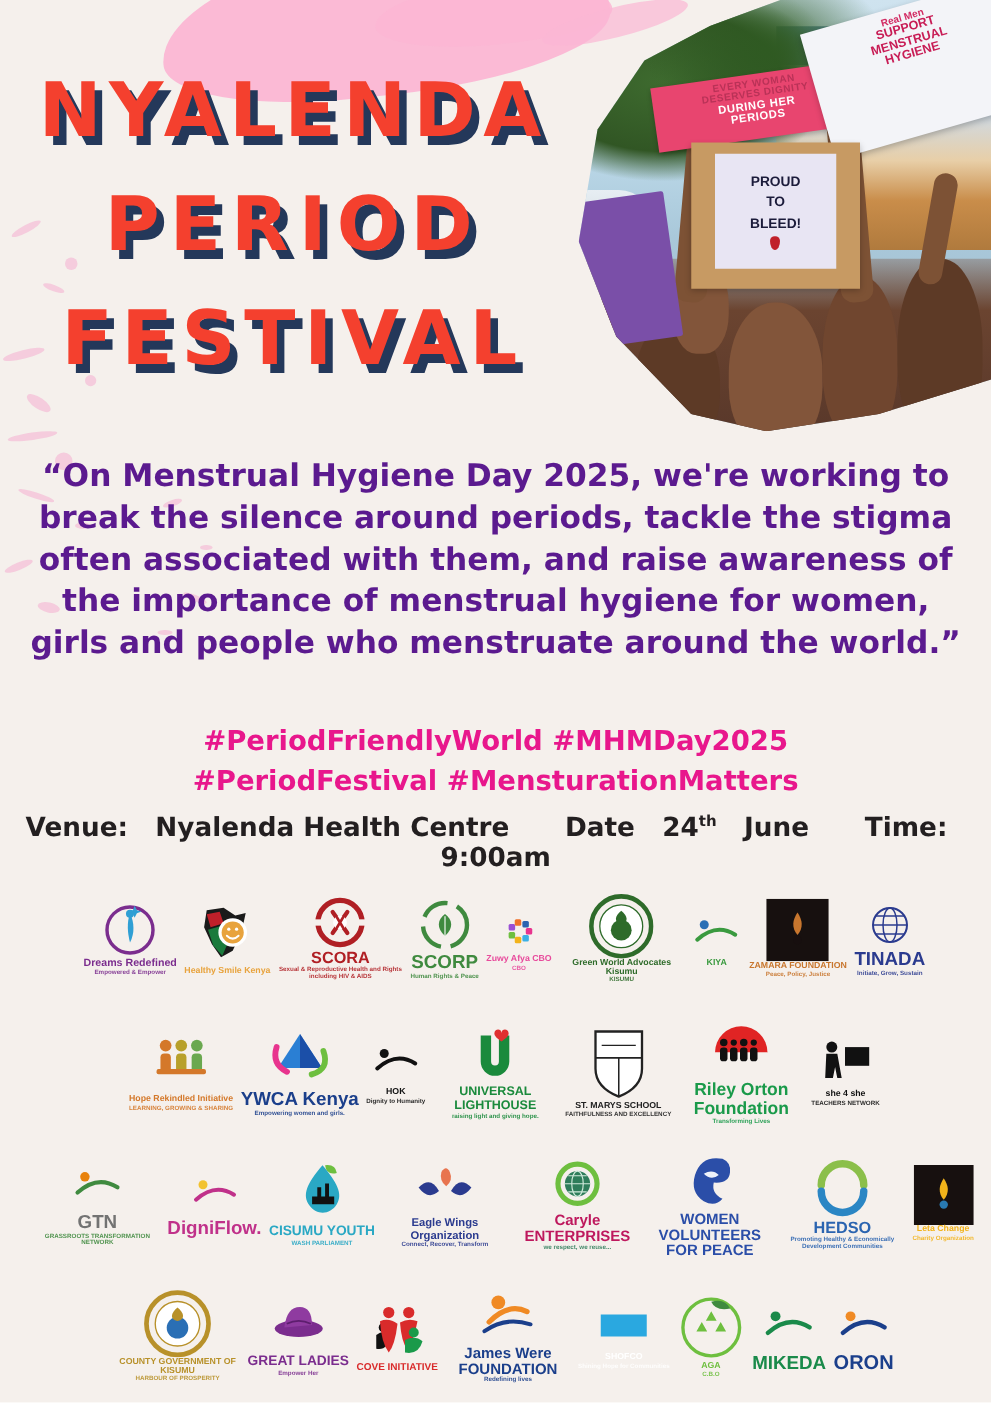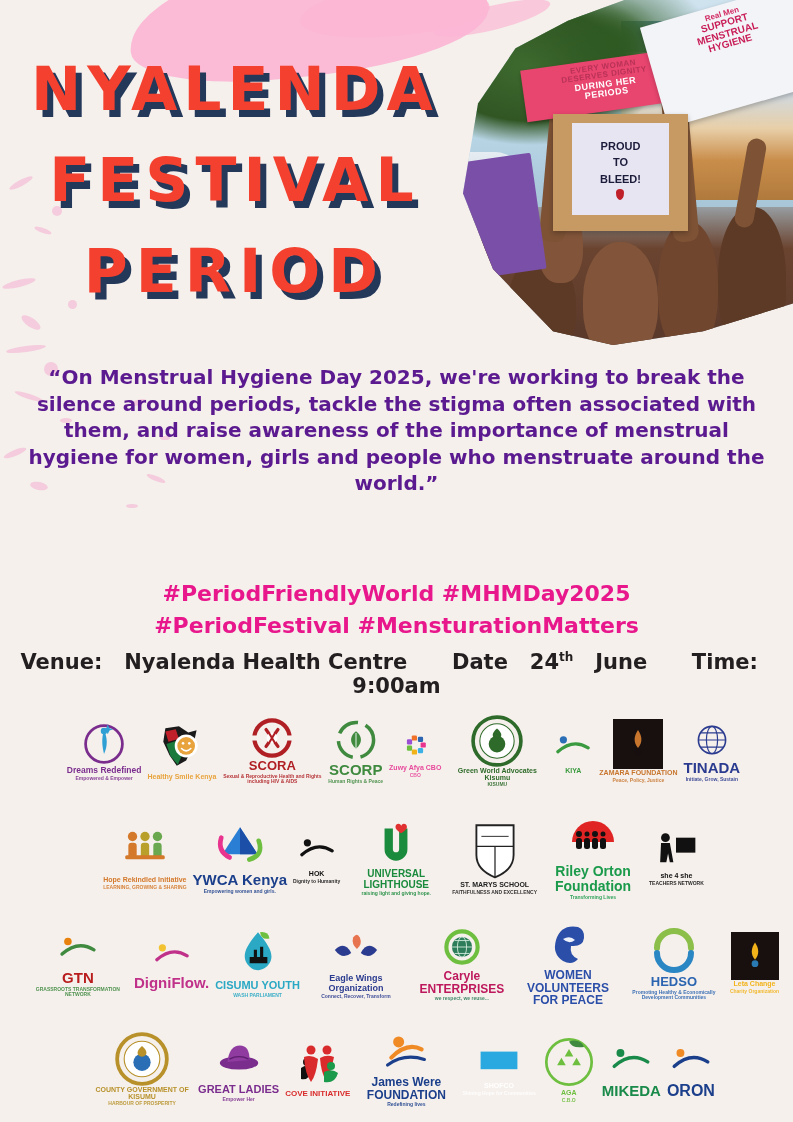--- a/index.html
+++ b/index.html
@@ -182,21 +182,21 @@
   
   .quote {
     position: absolute;
     left: 18px;
     top: 364px;
     width: 757px;
     text-align: center;
     color: #5b1a8f;
     font-family: "DejaVu Sans", sans-serif;
     font-weight: 700;
-    font-size: 20px;
+    font-size: 25px;
     line-height: 1.33;
     z-index: 5;
   }
   .hashtags {
     position: absolute;
     left: 0; top: 578px; width: 793px;
     text-align: center;
     color: #e8178c;
     font-family: "DejaVu Sans", sans-serif;
     font-weight: 800;
@@ -321,22 +321,22 @@
         <div>PROUD</div>
         <div>TO</div>
         <div>BLEED!</div>
         <div class="blood-drop"></div>
       </div>
     </div>
   </div>
 
   <div class="headline">
     <div class="line l1">NYALENDA</div>
+    <div class="line l2">PERIOD</div>
     <div class="line l3">FESTIVAL</div>
-    <div class="line l2">PERIOD</div>
   </div>
 
   <div class="quote">“On Menstrual Hygiene Day 2025, we're working to break the silence around periods, tackle the stigma often associated with them, and raise awareness of the importance of menstrual hygiene for women, girls and people who menstruate around the world.”</div>
 
   <div class="hashtags">
     <div>#PeriodFriendlyWorld #MHMDay2025</div>
     <div>#PeriodFestival #MensturationMatters</div>
   </div>
 
   <div class="eventline">
@@ -557,21 +557,21 @@
         </div>
       </div>
     <div class="logo-row">
         <div class="logo" style="max-width: 100px;">
           <div class="mark">
             <svg width="42" height="42" viewBox="0 0 100 100">
               <path d="M12 62 q38 -34 76 -10" fill="none" stroke="#3f8a3f" stroke-width="8" stroke-linecap="round"></path>
               <circle cx="26" cy="32" r="9" fill="#e8820c"></circle>
             </svg>
           </div>
-          <div class="lname" style="color: #b91c1c; font-size: 15px; text-align: center;">GTN</div>
+          <div class="lname" style="color: #737373; font-size: 15px; text-align: center;">GTN</div>
           <div class="ltag" style="color: rgb(63, 138, 63); font-size: 5px; opacity: 0.9; margin-top: 1px;">GRASSROOTS TRANSFORMATION NETWORK</div>
         </div>
         <div class="logo" style="max-width: 100px; justify-content: space-between;">
           <div class="mark">
             <svg width="40" height="40" viewBox="0 0 100 100">
               <path d="M12 62 q38 -34 76 -10" fill="none" stroke="#c0318a" stroke-width="8" stroke-linecap="round"></path>
               <circle cx="26" cy="32" r="9" fill="#f2c230"></circle>
             </svg>
           </div>
           <div class="lname" style="color: rgb(192, 49, 138); font-size: 15px;">DigniFlow.</div>

